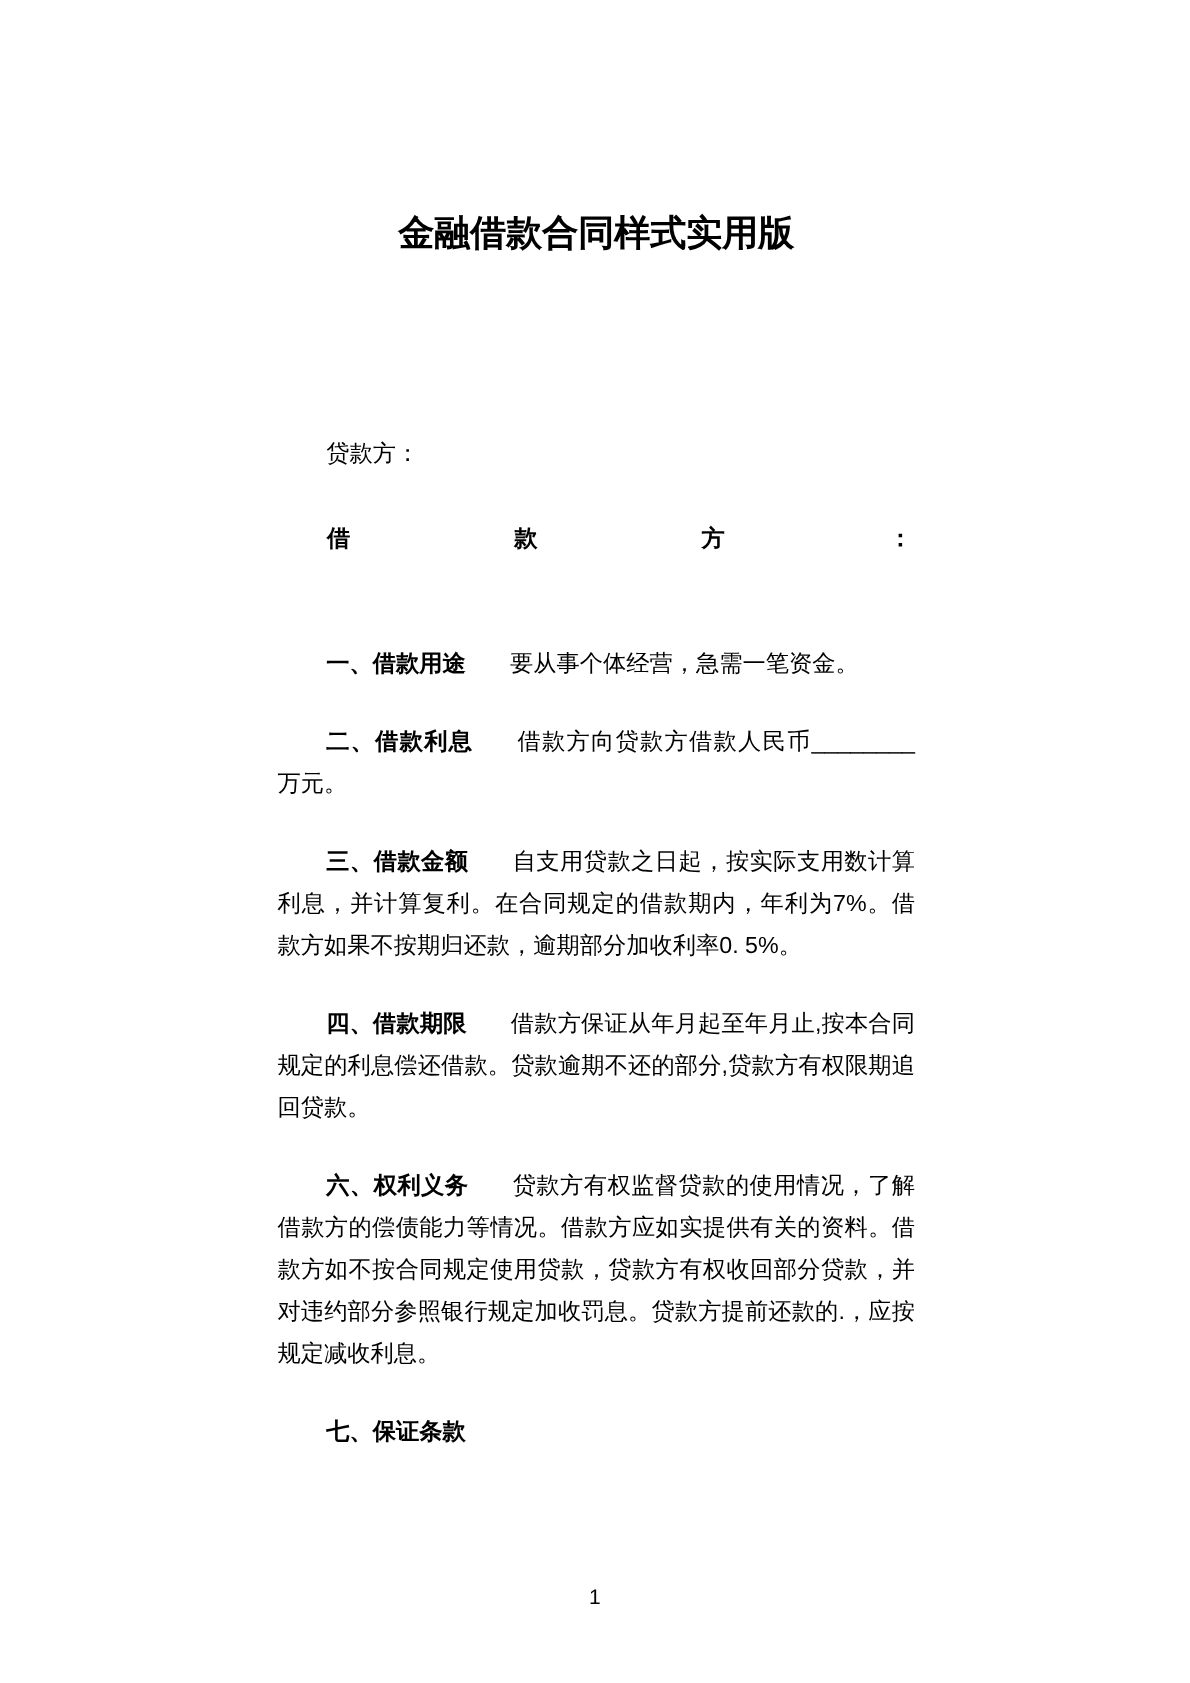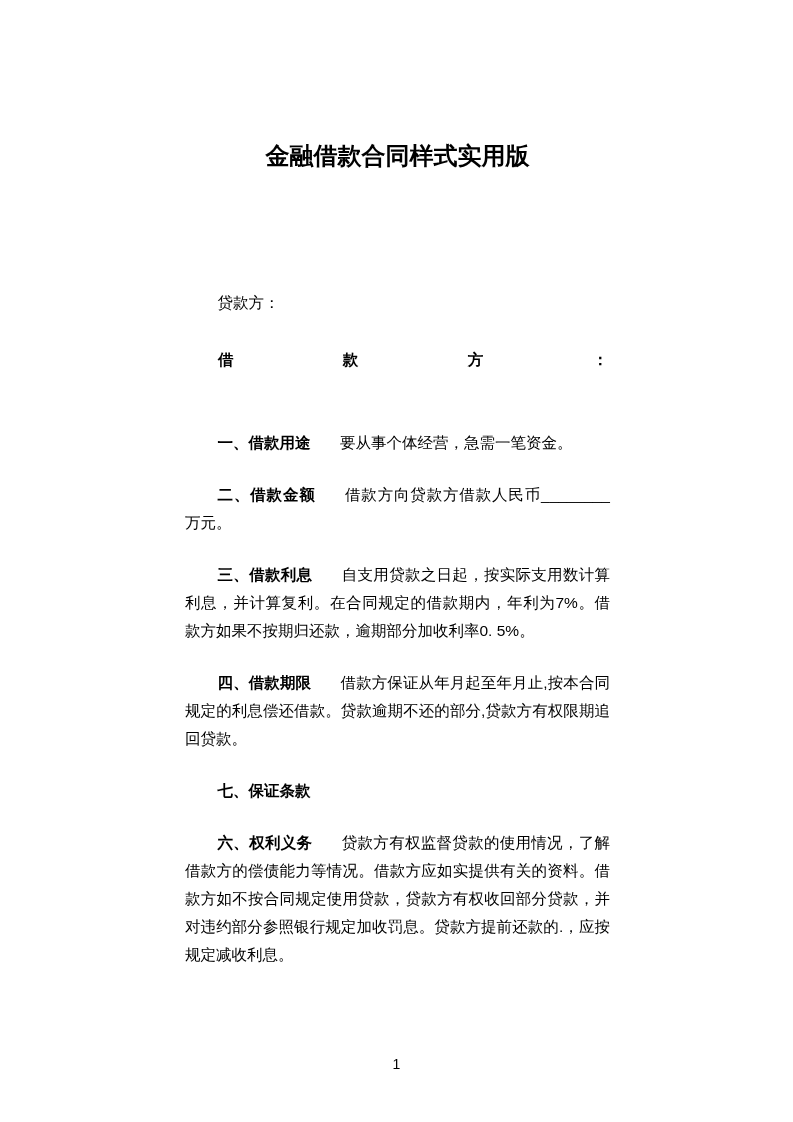--- a/index.html
+++ b/index.html
@@ -76,35 +76,35 @@
     <span>款</span>
     <span>方</span>
     <span>：</span>
   </div>
 
   <p class="body-line clause">
     <span class="clause-heading">一、借款用途</span><span class="clause-body">要从事个体经营，急需一笔资金。</span>
   </p>
 
   <p class="body-line clause">
-    <span class="clause-heading">二、借款金额</span><span class="clause-body">借款方向贷款方借款人民币________万元。</span>
+    <span class="clause-heading">二、借款利息</span><span class="clause-body">借款方向贷款方借款人民币________万元。</span>
   </p>
 
   <p class="body-line clause">
-    <span class="clause-heading">三、借款利息</span><span class="clause-body">自支用贷款之日起，按实际支用数计算利息，并计算复利。在合同规定的借款期内，年利为7%。借款方如果不按期归还款，逾期部分加收利率0. 5%。</span>
+    <span class="clause-heading">三、借款金额</span><span class="clause-body">自支用贷款之日起，按实际支用数计算利息，并计算复利。在合同规定的借款期内，年利为7%。借款方如果不按期归还款，逾期部分加收利率0. 5%。</span>
   </p>
 
   <p class="body-line clause">
     <span class="clause-heading">四、借款期限</span><span class="clause-body">借款方保证从年月起至年月止,按本合同规定的利息偿还借款。贷款逾期不还的部分,贷款方有权限期追回贷款。</span>
   </p>
 
 
   <p class="body-line clause">
-    <span class="clause-heading">七、保证条款</span><span class="clause-body"></span>
+    <span class="clause-heading">六、权利义务</span><span class="clause-body">贷款方有权监督贷款的使用情况，了解借款方的偿债能力等情况。借款方应如实提供有关的资料。借款方如不按合同规定使用贷款，贷款方有权收回部分贷款，并对违约部分参照银行规定加收罚息。贷款方提前还款的.，应按规定减收利息。</span>
   </p>
 
   <p class="body-line clause">
-    <span class="clause-heading">六、权利义务</span><span class="clause-body">贷款方有权监督贷款的使用情况，了解借款方的偿债能力等情况。借款方应如实提供有关的资料。借款方如不按合同规定使用贷款，贷款方有权收回部分贷款，并对违约部分参照银行规定加收罚息。贷款方提前还款的.，应按规定减收利息。</span>
+    <span class="clause-heading">七、保证条款</span><span class="clause-body"></span>
   </p>
 
   <div class="page-number">1</div>
 
 </div>
 
 </body></html>

